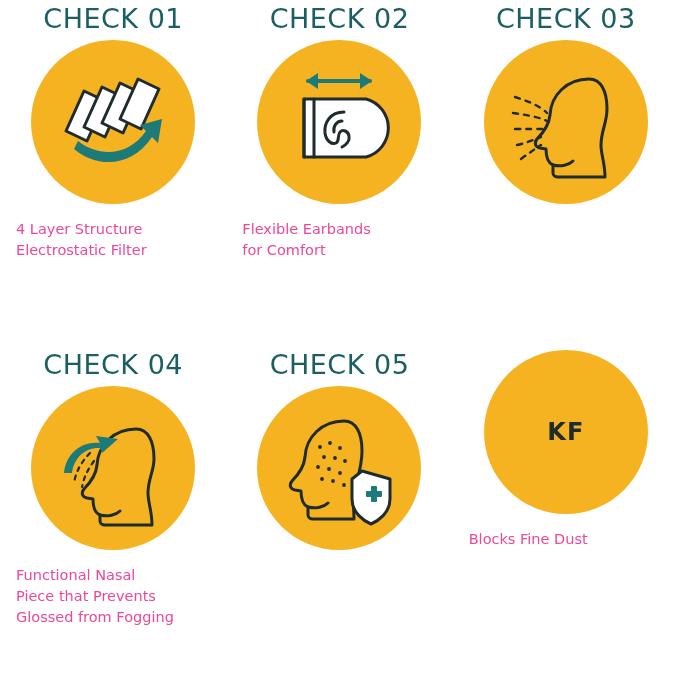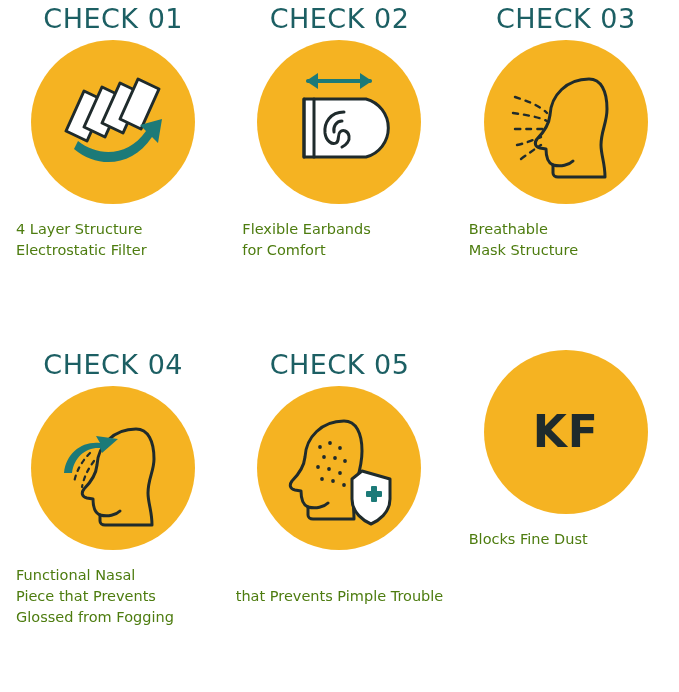--- a/index.html
+++ b/index.html
@@ -55,40 +55,40 @@
     justify-content: center;
     flex: none;
   }
   .badge svg {
     display: block;
   }
   .caption {
     margin-top: 15px;
     font-family: "DejaVu Sans", sans-serif;
     font-size: 14.5px;
-    color: #4d7c0f;
+    color: #ec4899;
     text-align: center;
     line-height: 1.45;
     width: 100%;
     padding: 0 6px;
     box-sizing: border-box;
   }
   .caption.left {
     text-align: left;
     padding-left: 16px;
   }
   .kf-text {
     font-family: "DejaVu Sans", sans-serif;
     color: #1f2b2c;
     font-weight: 700;
     text-align: center;
     line-height: 0.95;
   }
   .kf-top {
-    font-size: 44px;
+    font-size: 24px;
     letter-spacing: 1px;
   }
   .kf-bottom {
     font-size: 66px;
     letter-spacing: 1px;
     margin-top: 2px;
   }
 </style>
 </head>
 <body>
@@ -156,24 +156,20 @@
             </g>
             <g fill="none" stroke="#1f2b2c" stroke-width="2.4" stroke-linecap="round" stroke-dasharray="5 6">
               <path d="M14 40 C26 44, 38 48, 46 56"></path>
               <path d="M12 56 C26 58, 38 60, 46 64"></path>
               <path d="M14 72 C26 72, 36 72, 44 72"></path>
               <path d="M16 88 C26 86, 34 82, 40 80"></path>
               <path d="M20 102 C28 96, 34 92, 40 88"></path>
             </g>
           </svg>
         </span>
-      </div>
-      <div class="caption left">
-        <span>Breathable</span><br>
-        <span>Mask Structure</span>
       </div>
     </div>
 
     <div class="cell">
       <div class="check-title">CHECK 04</div>
       <div class="badge">
         <span>
           <svg width="130" height="130" viewBox="0 0 130 130">
             <g fill="none" stroke="#1f2b2c" stroke-width="3" stroke-linecap="round" stroke-linejoin="round">
               <path d="M88 26 C66 26, 50 42, 49 62 C48 72, 42 80, 36 86 C33 90, 34 94, 39 95 L45 96
@@ -224,21 +220,20 @@
             <path d="M88 68 L116 76 L116 96 C116 110, 104 118, 97 121 C90 118, 78 110, 78 96 L78 76 Z" fill="#ffffff" stroke="#1f2b2c" stroke-width="3" stroke-linejoin="round"></path>
             <g fill="#1c7a78">
               <rect x="92" y="88" width="16" height="6" rx="1"></rect>
               <rect x="97" y="83" width="6" height="16" rx="1"></rect>
             </g>
           </svg>
         </span>
       </div>
       <div class="caption">
         <br>
-        <span>that Prevents Pimple Trouble</span>
       </div>
     </div>
 
     <div class="cell">
       <div class="badge">
         <div class="kf-text">
           <div class="kf-top">KF</div>
         </div>
       </div>
       <div class="caption left">

